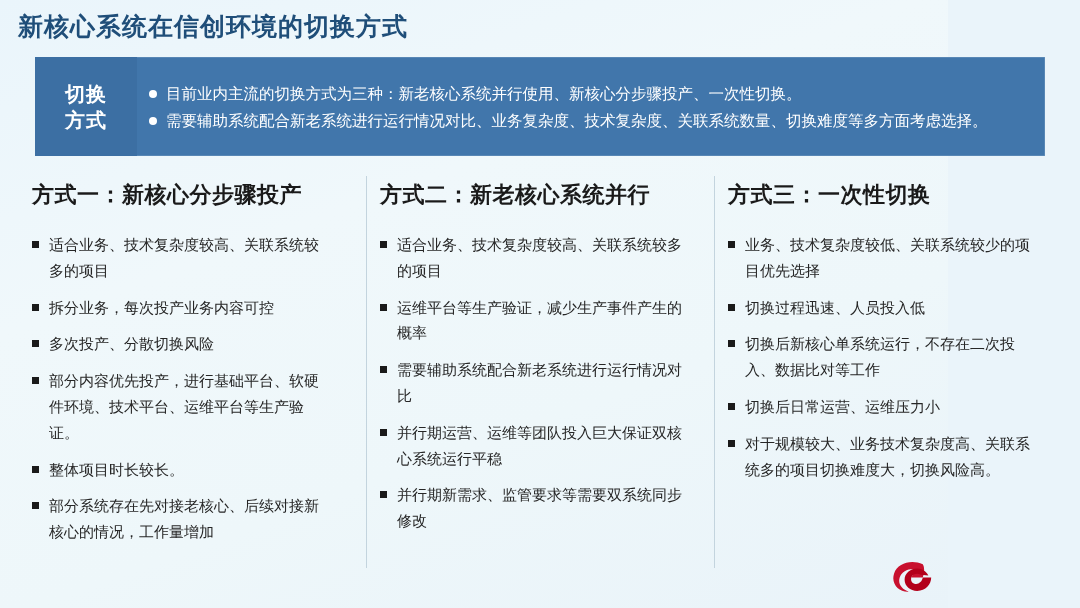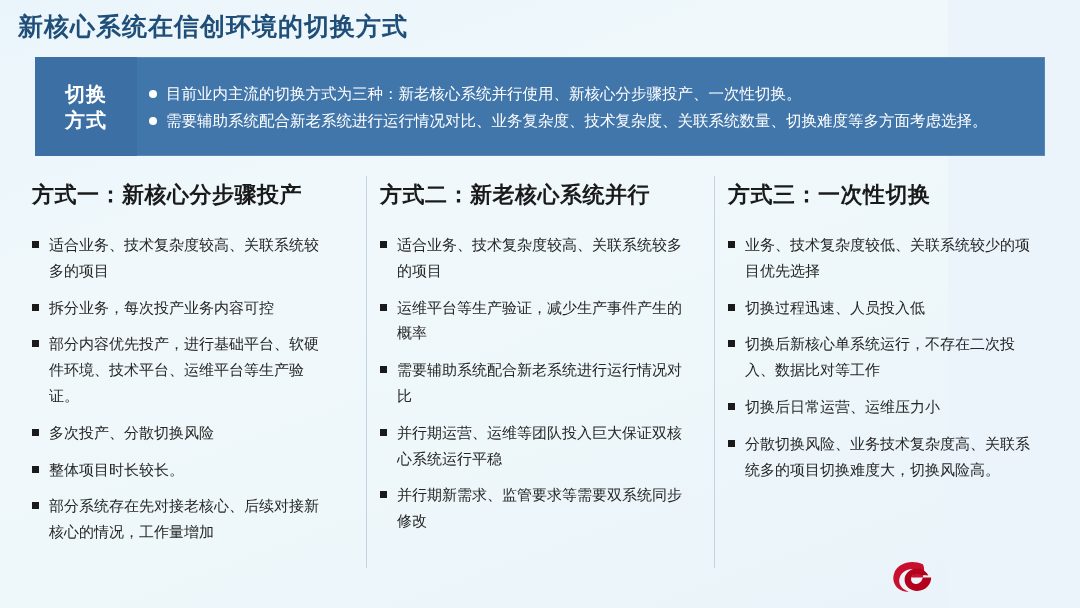--- a/index.html
+++ b/index.html
@@ -213,25 +213,25 @@
         <li class="bullet-item">
           <span class="sq-bullet"></span>
           <span class="bullet-text">适合业务、技术复杂度较高、关联系统较多的项目</span>
         </li>
         <li class="bullet-item">
           <span class="sq-bullet"></span>
           <span class="bullet-text">拆分业务，每次投产业务内容可控</span>
         </li>
         <li class="bullet-item">
           <span class="sq-bullet"></span>
+          <span class="bullet-text">多次投产、分散切换风险</span>
+        </li>
+        <li class="bullet-item">
+          <span class="sq-bullet"></span>
           <span class="bullet-text">部分内容优先投产，进行基础平台、软硬件环境、技术平台、运维平台等生产验证。</span>
-        </li>
-        <li class="bullet-item">
-          <span class="sq-bullet"></span>
-          <span class="bullet-text">多次投产、分散切换风险</span>
         </li>
         <li class="bullet-item">
           <span class="sq-bullet"></span>
           <span class="bullet-text">整体项目时长较长。</span>
         </li>
         <li class="bullet-item">
           <span class="sq-bullet"></span>
           <span class="bullet-text">部分系统存在先对接老核心、后续对接新核心的情况，工作量增加</span>
         </li>
       </ul>
@@ -277,21 +277,21 @@
         <li class="bullet-item">
           <span class="sq-bullet"></span>
           <span class="bullet-text">切换后新核心单系统运行，不存在二次投入、数据比对等工作</span>
         </li>
         <li class="bullet-item">
           <span class="sq-bullet"></span>
           <span class="bullet-text">切换后日常运营、运维压力小</span>
         </li>
         <li class="bullet-item">
           <span class="sq-bullet"></span>
-          <span class="bullet-text">分散切换风险、业务技术复杂度高、关联系统多的项目切换难度大，切换风险高。</span>
+          <span class="bullet-text">对于规模较大、业务技术复杂度高、关联系统多的项目切换难度大，切换风险高。</span>
         </li>
       </ul>
     </div>
 
   </div>
 
   <div class="logo">
     <svg class="logo-mark" viewBox="0 0 60 54">
       <path d="M44 6 C28 -1 8 4 3 19 C-2 34 10 46 24 45 C14 42 8 34 11 25 C14 15 27 10 38 14 C33 16 29 20 28 25 L44 25 C46 18 47 11 44 6 Z" fill="#c8102e"></path>
       <path d="M52 22 C49 16 43 12 36 12 C26 12 18 19 18 28 C18 37 26 44 36 44 C48 44 56 35 56 25 L44 25 C43 31 38 35 33 34 C28 33 26 28 28 24 C30 20 36 18 41 21 Z" fill="#b3001b"></path>

